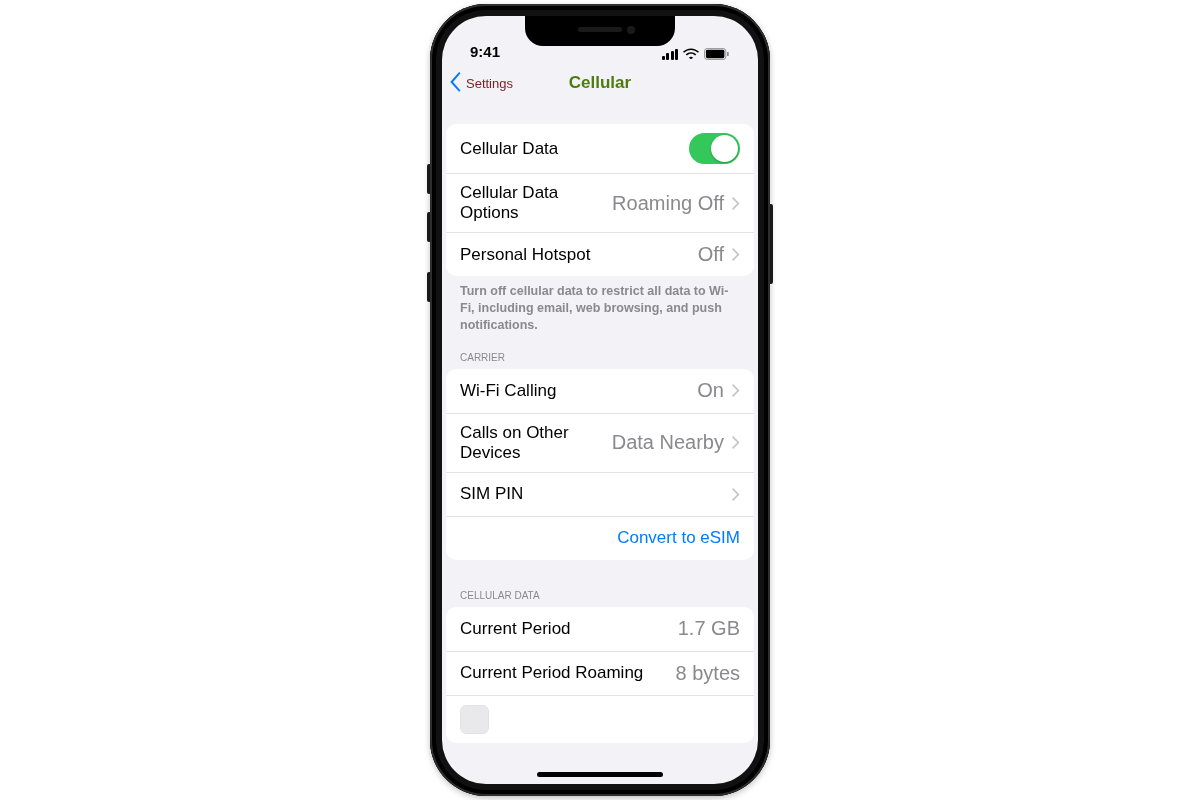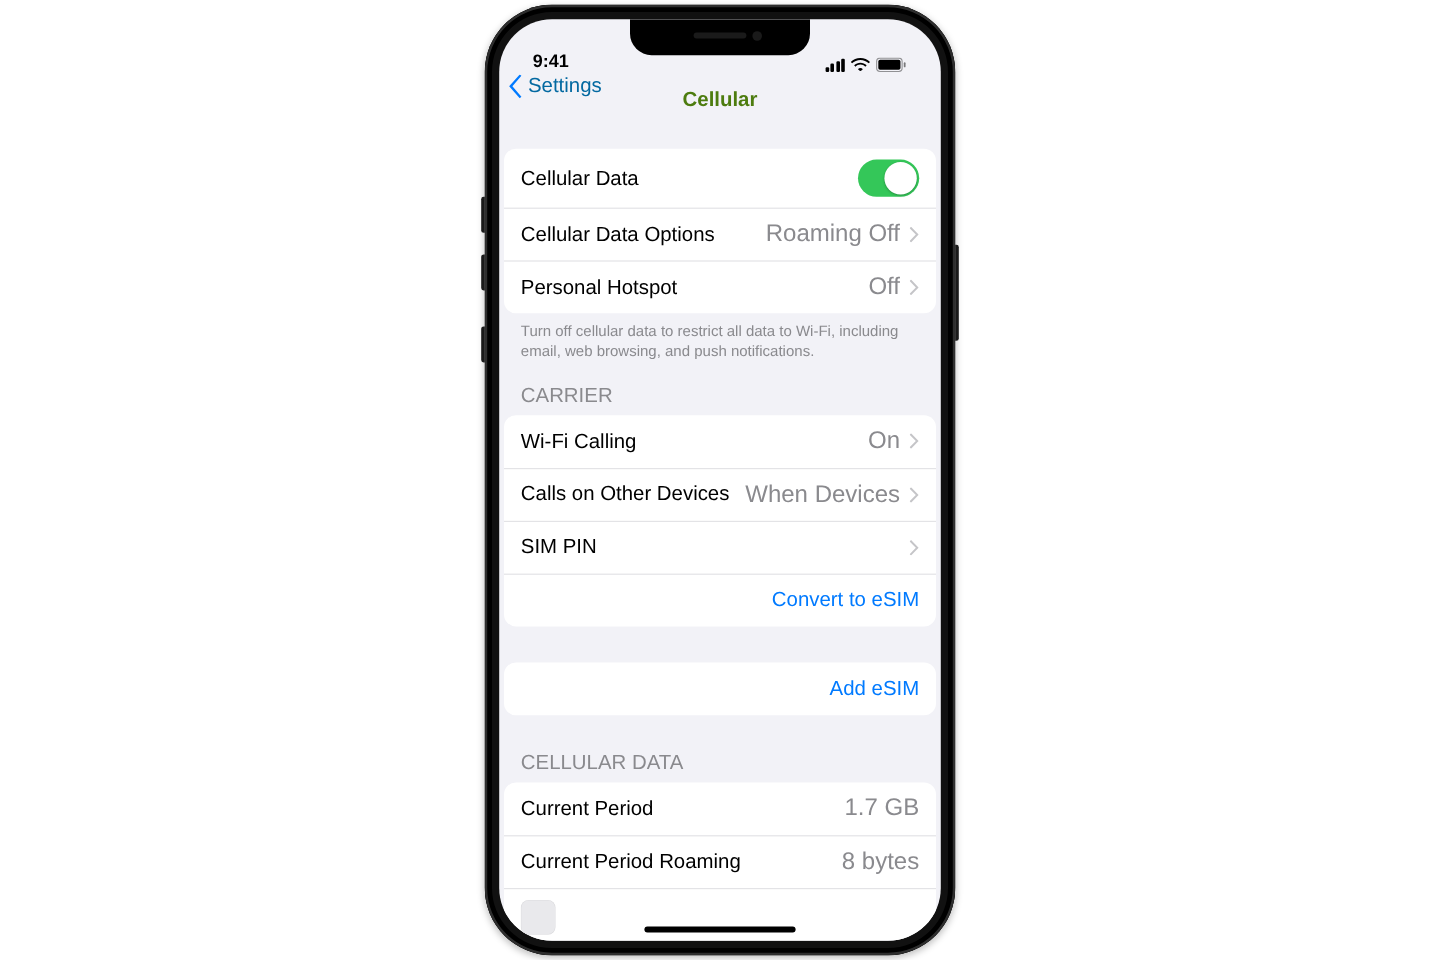--- a/index.html
+++ b/index.html
@@ -4,21 +4,21 @@
   <style>
     * { margin: 0; padding: 0; box-sizing: border-box; -webkit-font-smoothing: antialiased; }
     body {
       width: 1200px; height: 800px;
       background: #ffffff;
       display: flex; align-items: center; justify-content: center;
       font-family: -apple-system, "Helvetica Neue", Helvetica, Arial, sans-serif;
     }
     
     .device {
-      width: 392px; height: 792px;
+      width: 340px; height: 792px;
       background: #111;
       border-radius: 56px;
       padding: 12px;
       box-shadow:
         inset 0 0 0 2px #2e2e2e,
         inset 0 0 0 6px #000,
         0 2px 6px rgba(0,0,0,0.25);
       position: relative;
     }
     .device::before, .device::after { content:""; position:absolute; background:#1a1a1a; }
@@ -65,22 +65,22 @@
     .sig-bars span:nth-child(1){height:4px} .sig-bars span:nth-child(2){height:6.5px}
     .sig-bars span:nth-child(3){height:9px} .sig-bars span:nth-child(4){height:11px}
     .wifi-icon svg, .battery-icon svg { display:block; }
     
     .nav-bar {
       height: 42px; display:flex; align-items:center; justify-content:center;
       position:relative; padding: 0 10px;
     }
     .nav-back {
       position:absolute; left: 8px; top:0; bottom:0;
-      display:flex; gap: 4px;
-      color:#0369a1; font-size:17px;
+      display:flex; align-items:center; gap: 4px;
+      color:#7f1d1d; font-size:13px;
     }
     .nav-back svg { width:12px; height:20px; }
     .nav-title { font-size:17px; font-weight:600; color:#4d7c0f; }
     
     .content { flex:1; overflow:hidden; padding: 0 4px; }
     .group { background:#fff; border-radius:10px; margin-top: 16px; overflow:hidden; }
     .group.first { margin-top: 20px; }
     .row {
       display:flex; align-items:center; min-height:44px;
       padding: 9px 14px; font-size:17px; color:#000;
@@ -90,22 +90,22 @@
     .row .label { flex:1; }
     .row .value { color:#8a8a8e; font-size:20px; margin-right:8px; }
     .chevron { color:#c5c5c8; }
     .chevron svg { width:8px; height:13px; display:block; }
     .toggle { width:51px; height:31px; background:#34c759; border-radius:16px; position:relative; }
     .toggle .knob {
       position:absolute; right:2px; top:2px;
       width:27px; height:27px; background:#fff; border-radius:50%;
       box-shadow: 0 1px 2px rgba(0,0,0,0.25), 0 0 0 0.5px rgba(0,0,0,0.04);
     }
-    .footer-text { font-size:12.5px; color:#8a8a8e; padding: 7px 14px 0 14px; line-height:1.35; }
-    .header-text { font-size:17px; color:#8a8a8e; padding: 18px 14px 6px 14px; text-transform:uppercase; }
+    .footer-text { font-size:12.5px; color:#8a8a8e; padding: 7px 14px 0 14px; line-height:1.35;font-weight:bold; }
+    .header-text { font-size:10px; color:#8a8a8e; padding: 18px 14px 6px 14px; text-transform:uppercase; }
     .header-text + .group, .group.after-header { margin-top:0; }
     .link-row { color:#007aff;text-align:right; }
     .sys-icon {
       width:29px; height:29px; border-radius:6.5px; background:#e9e9ec;
       display:flex; align-items:center; justify-content:center;
       margin-right:14px; flex-shrink:0;
       box-shadow: inset 0 0 0 0.5px rgba(0,0,0,0.06);
     }
   </style>
 </head>
@@ -188,45 +188,40 @@
           <span class="label">Wi-Fi Calling</span>
           <span class="value">On</span>
           <span class="chevron">
               <svg viewBox="0 0 8 13">
                 <path fill="currentColor" d="M1.2 0 0 1.2 5.2 6.5 0 11.8 1.2 13l6.3-6.5z"></path>
               </svg>
             </span>
         </div>
         <div class="row">
           <span class="label">Calls on Other Devices</span>
-          <span class="value">When Devices</span>
+          <span class="value">Data Nearby</span>
           <span class="chevron">
               <svg viewBox="0 0 8 13">
                 <path fill="currentColor" d="M1.2 0 0 1.2 5.2 6.5 0 11.8 1.2 13l6.3-6.5z"></path>
               </svg>
             </span>
         </div>
         <div class="row">
           <span class="label">SIM PIN</span>
           <span class="chevron">
               <svg viewBox="0 0 8 13">
                 <path fill="currentColor" d="M1.2 0 0 1.2 5.2 6.5 0 11.8 1.2 13l6.3-6.5z"></path>
               </svg>
             </span>
         </div>
         <div class="row link-row">
           <span class="label">Convert to eSIM</span>
         </div>
       </div>
 
-      <div class="group" style="margin-top:30px">
-        <div class="row link-row">
-          <span class="label">Add eSIM</span>
-        </div>
-      </div>
 
       <div class="header-text" style="padding-top:30px">Cellular Data</div>
       <div class="group after-header">
         <div class="row">
           <span class="label">Current Period</span>
           <span class="value" style="margin-right:0">1.7 GB</span>
         </div>
         <div class="row">
           <span class="label">Current Period Roaming</span>
           <span class="value" style="margin-right:0">8 bytes</span>

